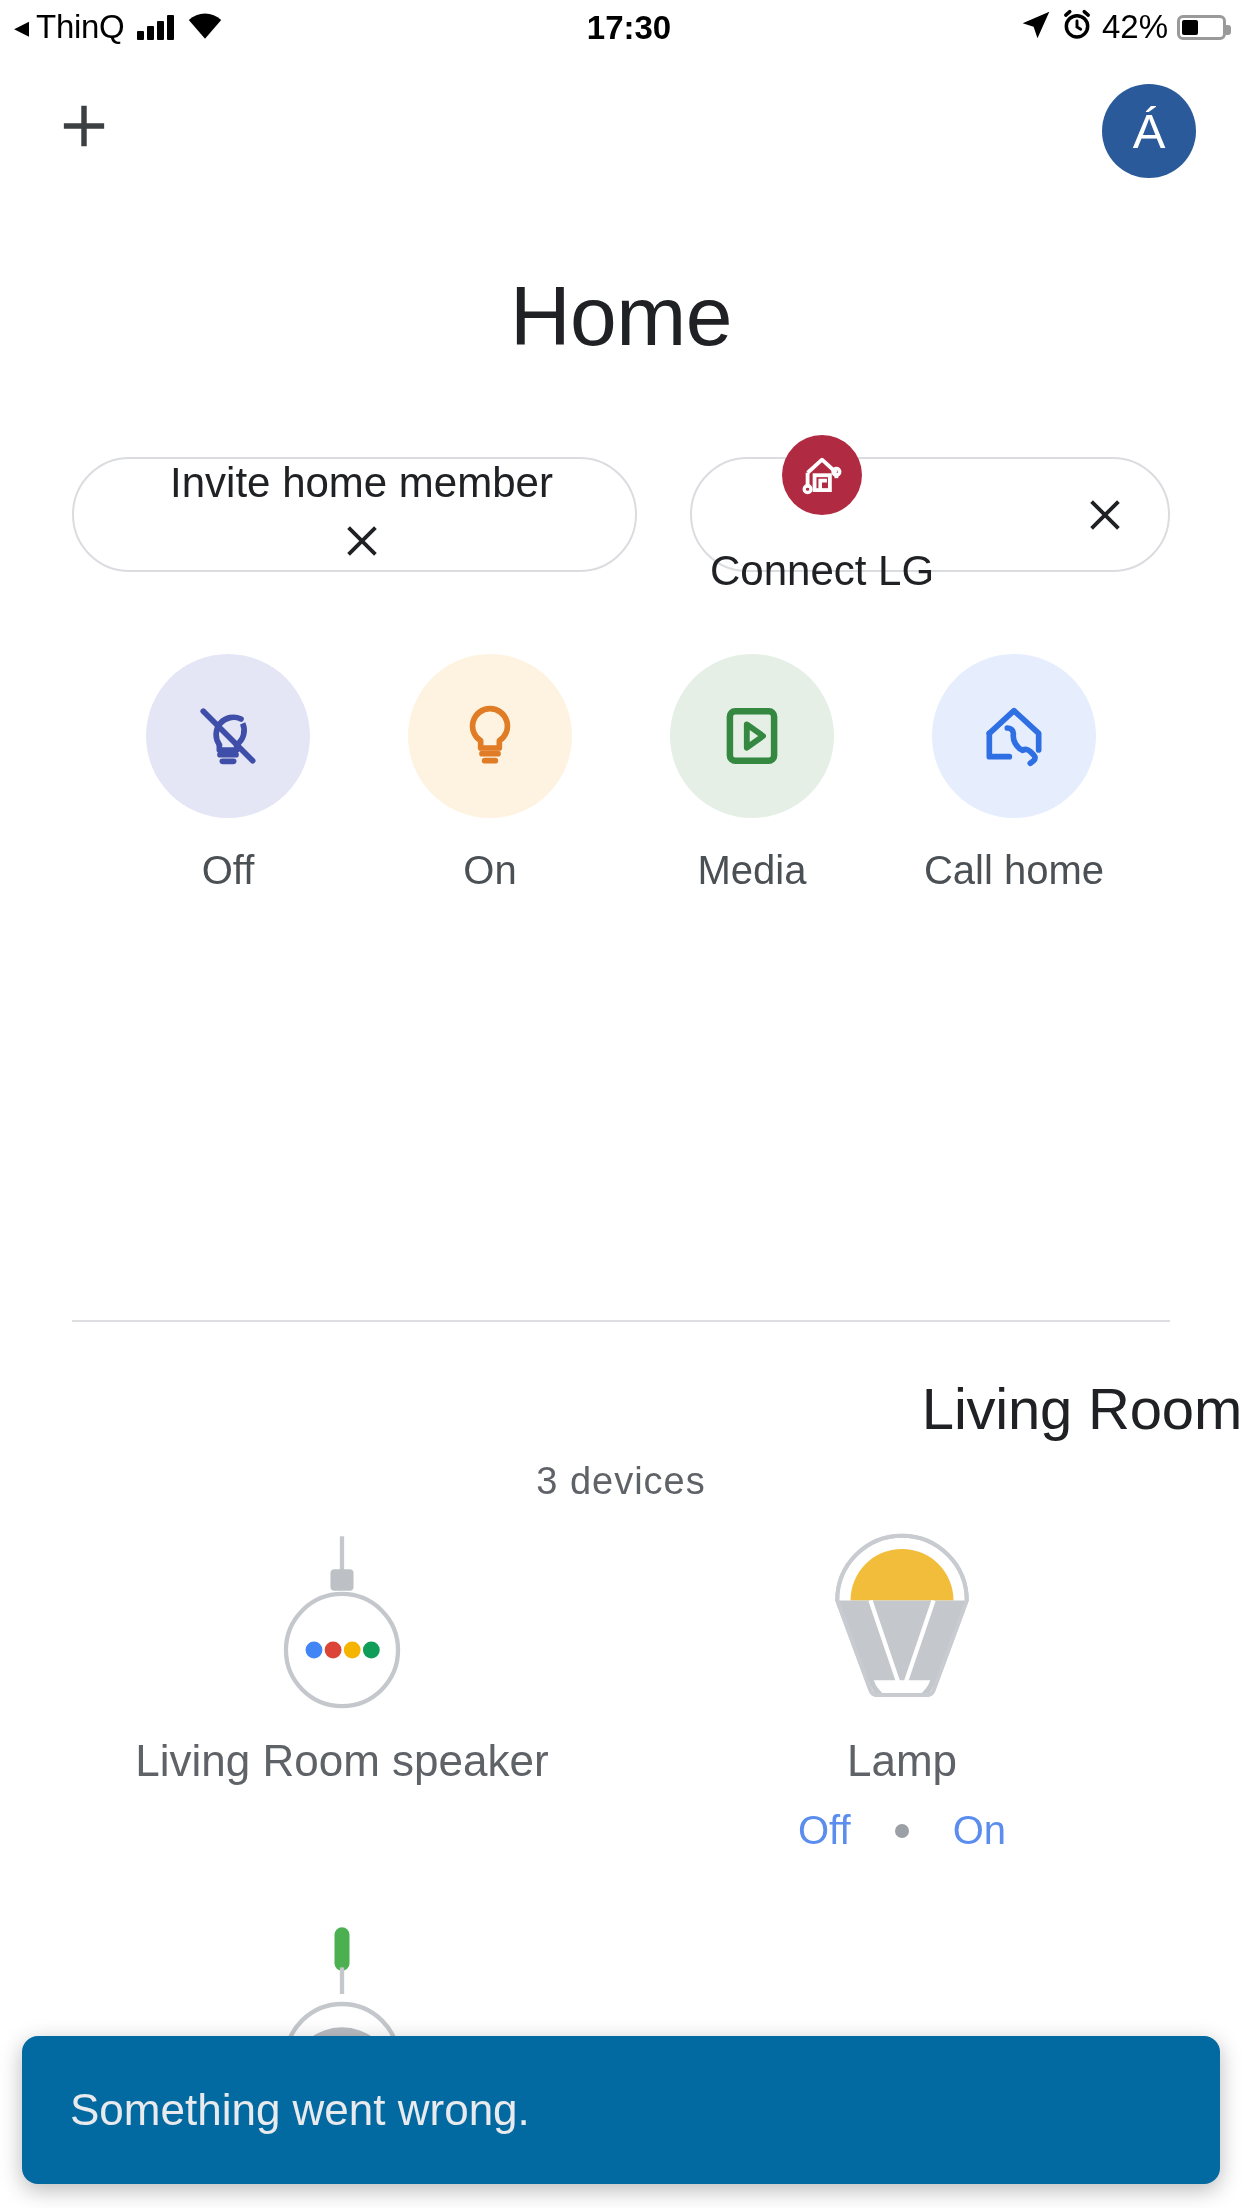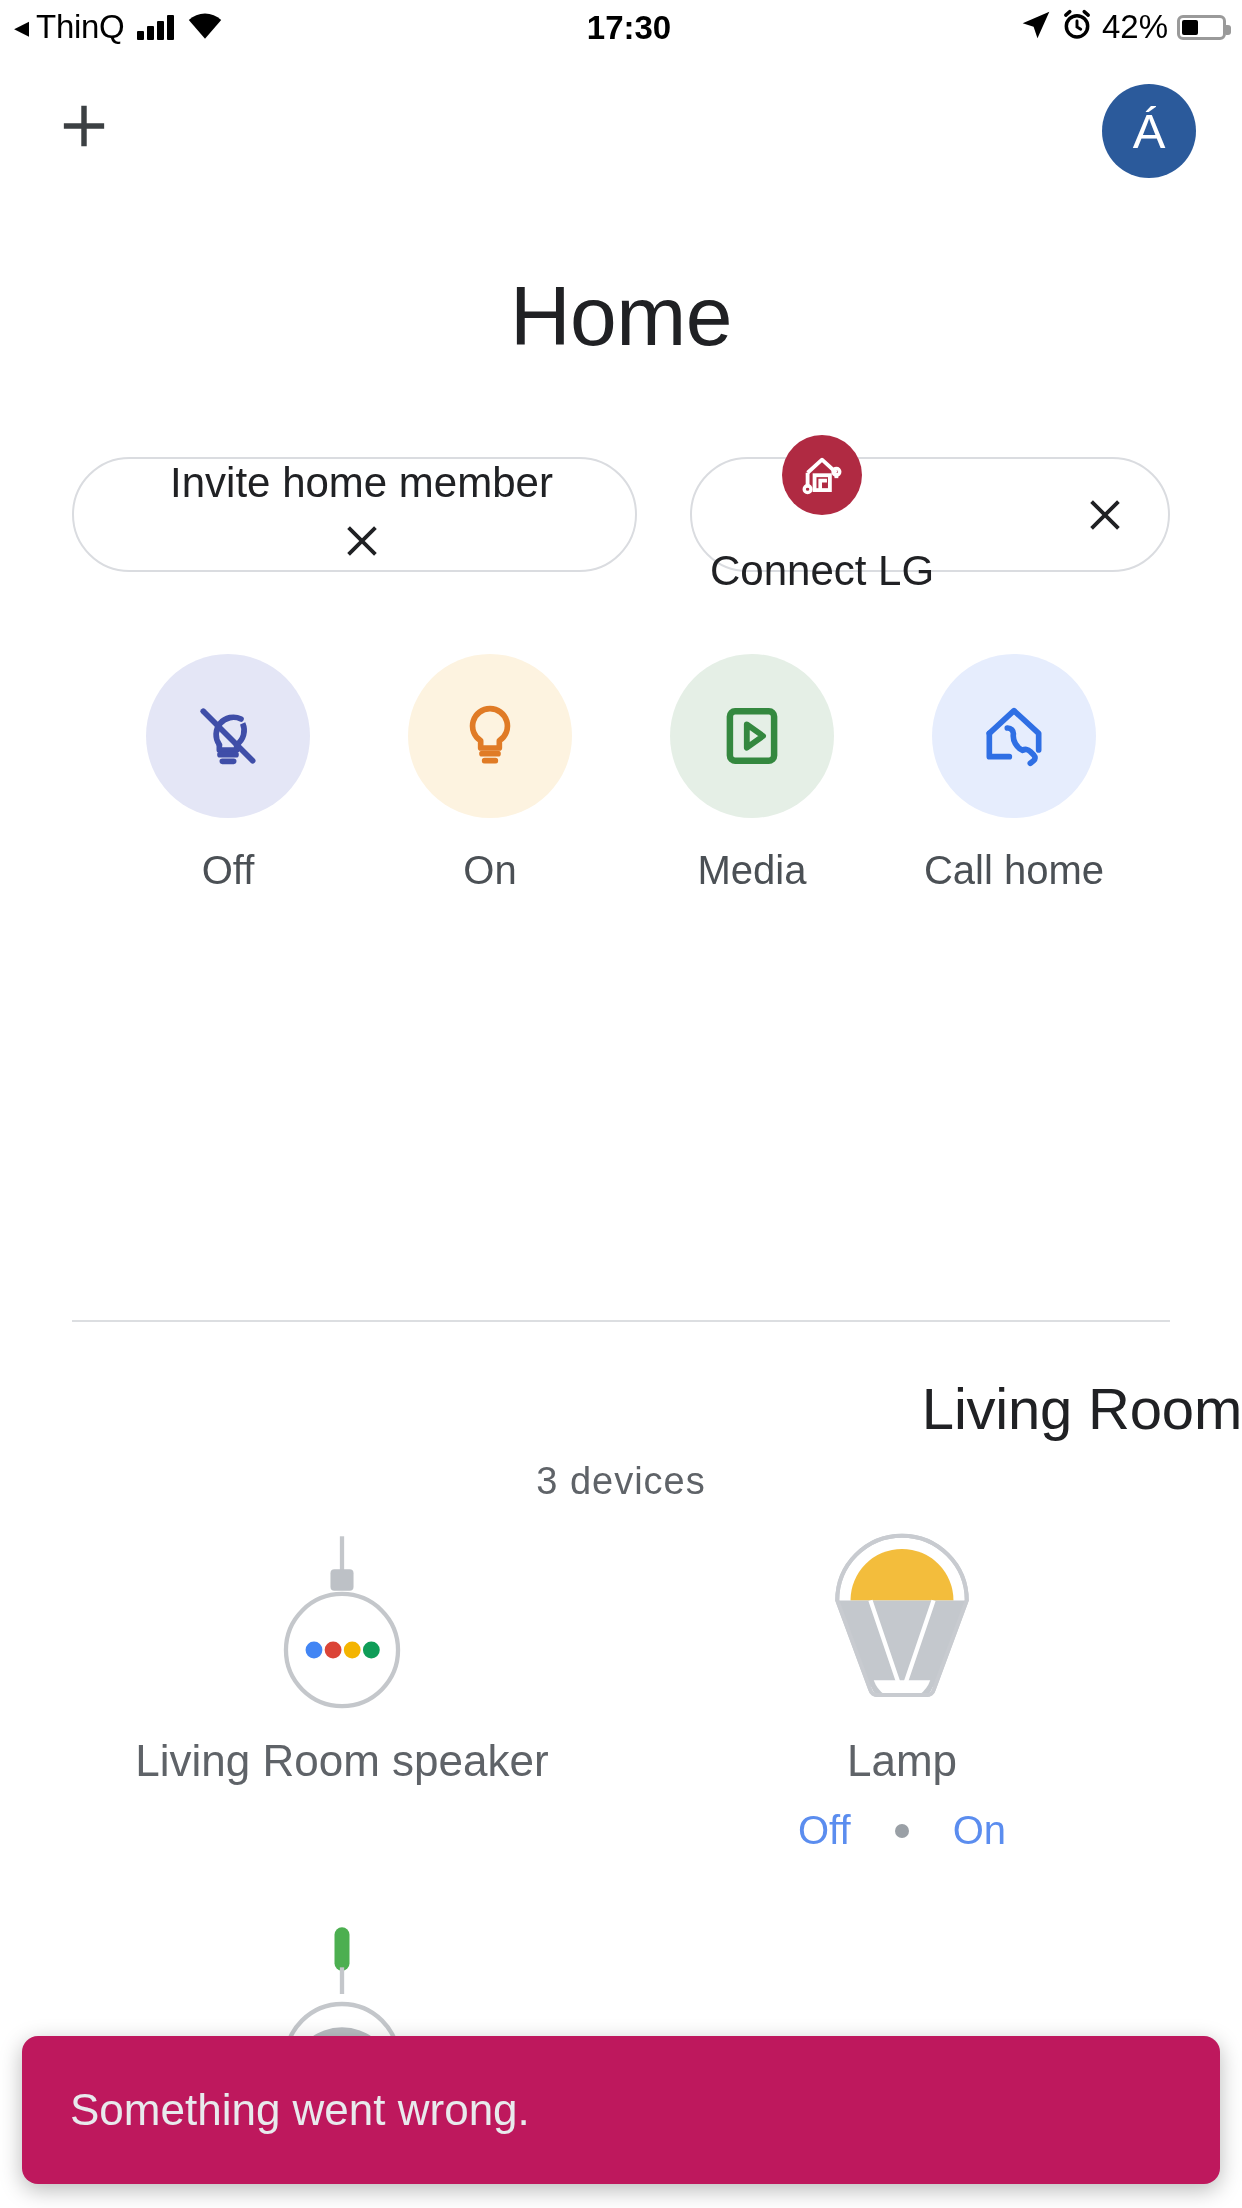--- a/index.html
+++ b/index.html
@@ -112,21 +112,21 @@
   .dev-name { margin-top:20px; font-size:44px; color:#5f6368; font-weight:400; }
   .dev-actions { margin-top:22px; display:flex; align-items:center; gap:0; }
   .dev-act { font-size:40px; color:#5b8def; padding:0 44px; cursor:pointer; }
   .dev-dot { width:14px; height:14px; border-radius:50%; background:#9aa0a6; }
 
   .dev-row2 { margin-top:52px; }
 
   
   .snackbar {
     position:absolute; left:22px; bottom:24px; width:1198px; height:148px;
-    background:#be185d; border-radius:16px; display:flex; align-items:center;
+    background:#0369a1; border-radius:16px; display:flex; align-items:center;
     padding:0 48px; box-shadow:0 6px 22px rgba(0,0,0,0.28);
   }
   .snackbar-text { color:#e8eaed; font-size:44px; font-weight:400; }
 </style>
 </head>
 <body>
 
 <div id="screen">
 
   <div class="statusbar">

